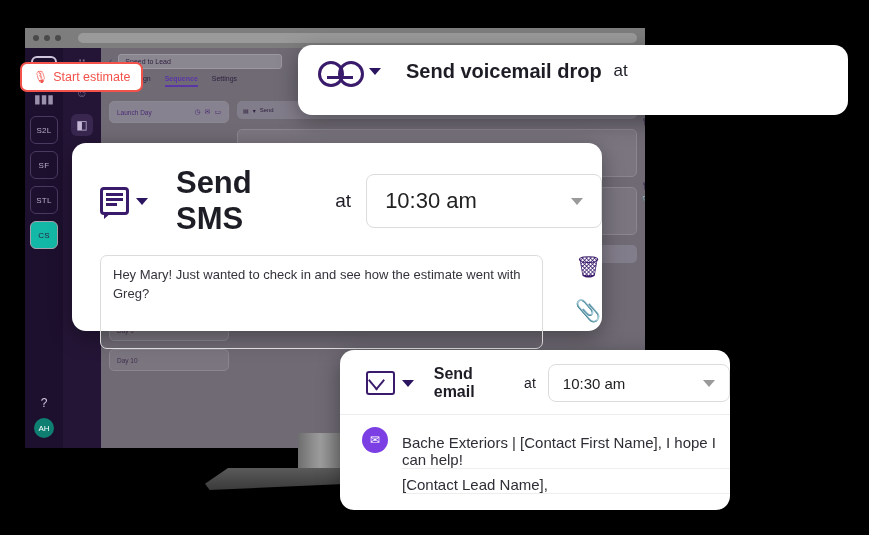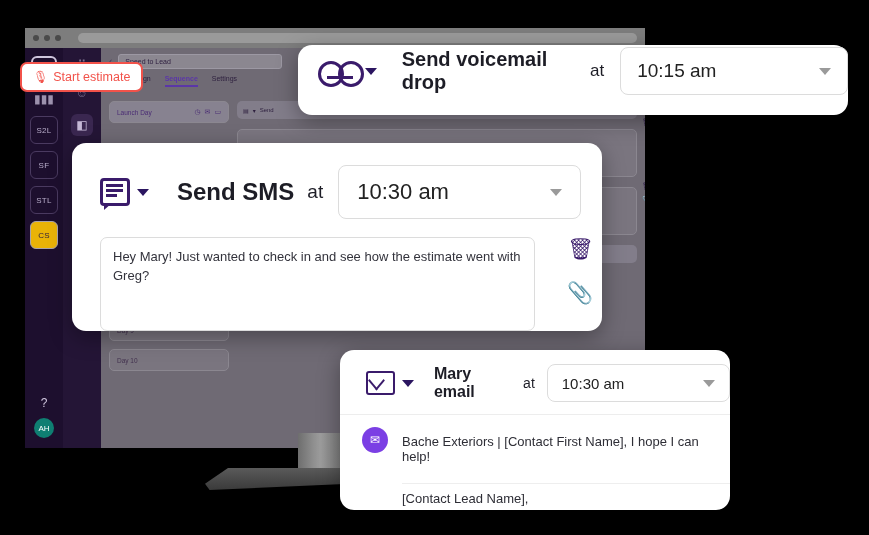--- a/index.html
+++ b/index.html
@@ -12,21 +12,21 @@
   #urlpill{flex:1;height:10px;border-radius:5px;background:#9a9a9a;margin-left:12px;}
   #appbody{position:absolute;top:20px;left:0;right:0;bottom:0;display:flex;}
 
   
   #rail1{width:38px;background:#1d0f2e;display:flex;flex-direction:column;align-items:center;padding-top:8px;}
   #logo{width:22px;height:22px;border:2px solid #cfc6dd;border-radius:6px;display:flex;align-items:center;justify-content:center;
         color:#e6e0ee;font-size:13px;font-weight:bold;margin-bottom:10px;}
   .rail-ico{color:#9c91ad;font-size:12px;margin-bottom:10px;}
   .badge{width:26px;height:26px;border:1px solid #4a3a60;border-radius:6px;color:#b9aecb;font-size:8px;
          display:flex;align-items:center;justify-content:center;margin-bottom:7px;letter-spacing:.3px;}
-  .badge.sel{background:#eab308;color:#2b1b3d;border-color:#a9a3ad;}
+  .badge.sel{background:#14b8a6;color:#2b1b3d;border-color:#a9a3ad;}
   #railspacer{flex:1;}
   #helpico{color:#cfc6dd;font-size:12px;margin-bottom:8px;}
   #avatar{width:20px;height:20px;border-radius:50%;background:#0f7f72;color:#fff;font-size:8px;
           display:flex;align-items:center;justify-content:center;margin-bottom:10px;}
 
   
   #rail2{width:38px;background:#241536;display:flex;flex-direction:column;align-items:center;padding-top:10px;gap:14px;}
   .r2{color:#7d7190;font-size:12px;}
   .r2.sel{background:#3a2750;border-radius:6px;padding:4px 5px;color:#c5b8d6;}
 
@@ -87,42 +87,42 @@
   #micico{font-size:12px;}
 
   
   #card-sms{left:72px;top:143px;width:530px;height:188px;}
   #card-sms .hdr{padding:22px 0 0 28px;}
   #smsico{width:30px;height:28px;position:relative;}
   #smsico .bub{position:absolute;inset:0;border:3px solid #3a1b6b;border-radius:4px;}
   #smsico .tail{position:absolute;left:4px;top:25px;border-left:8px solid #3a1b6b;border-bottom:7px solid transparent;}
   #smsico .ln{position:absolute;left:6px;height:2.5px;background:#3a1b6b;}
   #smsico .l1{top:6px;width:17px;} #smsico .l2{top:11px;width:17px;} #smsico .l3{top:16px;width:11px;}
-  #card-sms .hlabel{font-size:24px;margin-left:28px;}
+  #card-sms .hlabel{font-size:31px;margin-left:28px;}
   #card-sms .hat{font-size:19px;margin-left:13px;}
   #card-sms .timebox{width:205px;height:52px;margin-left:15px;padding:0 18px;font-size:22px;}
-  #smsbody{display:flex;align-items:flex-start;padding:18px 8px 0 28px;gap:16px;}
+  #smsbody{display:flex;align-items:flex-start;padding:18px 0 0 28px;gap:16px;}
   #smstext{width:428px;height:72px;border:1px solid #dcdcdc;border-radius:7px;padding:10px 12px;
            font-size:13px;color:#33333c;line-height:1.45;}
   #smsacts{display:flex;flex-direction:column;gap:20px;margin-left:16px;color:#3a1b6b;font-size:21px;align-items:center;}
 
   
   #card-em{left:340px;top:350px;width:390px;height:160px;overflow:hidden;}
   #card-em .hdr{padding:14px 0 12px 26px;border-bottom:1px solid #ededed;}
   #emico{width:26px;height:20px;border:2.5px solid #3a1b6b;border-radius:3px;position:relative;}
   #emico:after{content:"";position:absolute;left:2px;top:1px;width:11px;height:11px;
                border-right:2.5px solid #3a1b6b;border-bottom:2.5px solid #3a1b6b;transform:rotate(45deg) skew(5deg,5deg);}
   #card-em .hlabel{font-size:16px;margin-left:20px;}
   #card-em .hat{font-size:14px;margin-left:10px;}
   #card-em .timebox{width:160px;height:36px;margin-left:12px;padding:0 14px;font-size:15px;}
   #embody{display:flex;padding:12px 0 0 22px;}
   #emavatar{width:26px;height:26px;border-radius:50%;background:#7b3fe4;color:#fff;display:flex;
             align-items:center;justify-content:center;font-size:12px;flex:none;}
   #emlines{margin-left:14px;flex:1;}
-  .emline{font-size:13px;color:#2e2e36;padding:7px 0 19px;border-bottom:1px solid #eee;}
+  .emline{font-size:15px;color:#2e2e36;padding:7px 0 0;border-bottom:1px solid #eee;}
 </style>
 </head>
 <body>
 
 <div id="monitor">
   <div id="titlebar">
     <div class="tb-dot"></div>
     <div class="tb-dot"></div>
     <div class="tb-dot"></div>
     <div id="urlpill"></div>
@@ -208,24 +208,20 @@
 <div class="card" id="card-vm">
   <div class="hdr">
     <div class="typico" id="vmico">
       <span class="ring a"></span>
         <span class="ring b"></span>
         <span class="bar"></span>
     </div>
     <div class="chev"></div>
     <div class="hlabel">Send voicemail drop</div>
     <div class="hat">at</div>
-    <div class="timebox">
-      <span>10:15 am</span>
-      <span class="chev grey"></span>
-    </div>
   </div>
 </div>
 <div id="recbtn">
   <span id="micico">🎙</span>
   <span>Start estimate</span>
 </div>
 
 <div class="card" id="card-sms">
   <div class="hdr">
     <div class="typico" id="smsico">
@@ -249,21 +245,21 @@
       <span>🗑</span>
       <span>📎</span>
     </div>
   </div>
 </div>
 
 <div class="card" id="card-em">
   <div class="hdr">
     <div class="typico" id="emico"></div>
     <div class="chev"></div>
-    <div class="hlabel">Mary email</div>
+    <div class="hlabel">Send email</div>
     <div class="hat">at</div>
     <div class="timebox">
       <span>10:30 am</span>
       <span class="chev grey"></span>
     </div>
   </div>
   <div id="embody">
     <div id="emavatar">✉</div>
     <div id="emlines">
       <div class="emline">Bache Exteriors | [Contact First Name], I hope I can help!</div>

